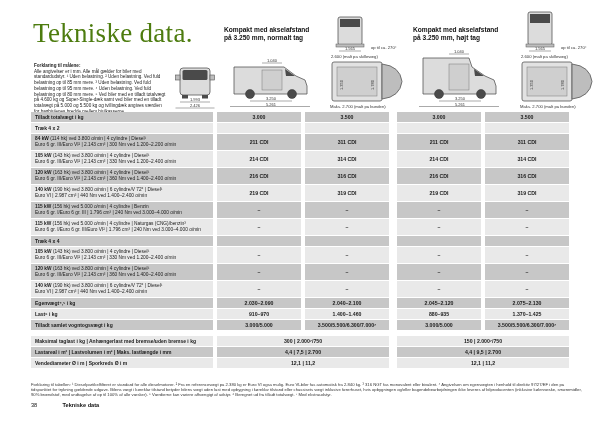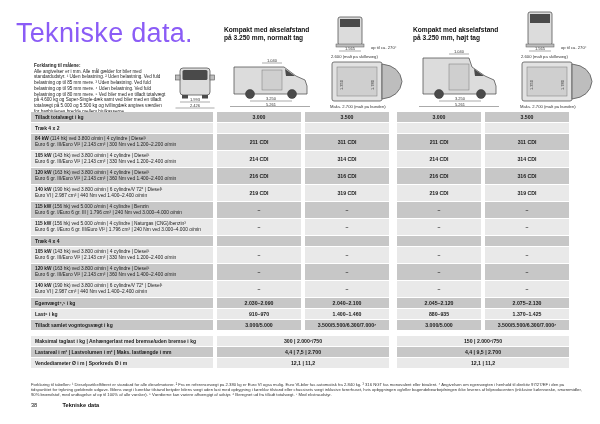--- a/index.html
+++ b/index.html
@@ -1,19 +1,19 @@
 <!DOCTYPE html>
 <html><head>
 <meta charset="utf-8">
 <style>
   html,body{margin:0;padding:0;background:#fff;}
   .page{position:relative;width:600px;height:424px;background:#ffffff;overflow:hidden;
         font-family:"Liberation Sans",sans-serif;color:#1a1a1a;}
-  .title{position:absolute;left:16px;top:18px;font-family:Liberation Sans, sans-serif;
-         font-size:27px;letter-spacing:.3px;color:#8b5cf6;}
+  .title{position:absolute;left:33px;top:18px;font-family:Liberation Serif, serif;
+         font-size:27px;letter-spacing:.3px;color:#4d7c0f;}
   .legend{position:absolute;left:34px;top:63px;width:134px;font-size:4.6px;line-height:5.7px;color:#222;}
   .legend .h{font-weight:bold;display:block;}
   .colhead{position:absolute;width:140px;font-size:6.6px;font-weight:bold;line-height:8.2px;
            white-space:pre-line;color:#111;}
   #ch1{left:224px;top:26px;} #ch2{left:413px;top:26px;}
   .dsvg{position:absolute;}
   .dimlabel{position:absolute;font-size:4.2px;color:#333;white-space:nowrap;}
   svg text{font-family:"Liberation Sans",sans-serif;fill:#333;}
   
   #tbl{position:absolute;left:31px;top:112px;width:538px;}

